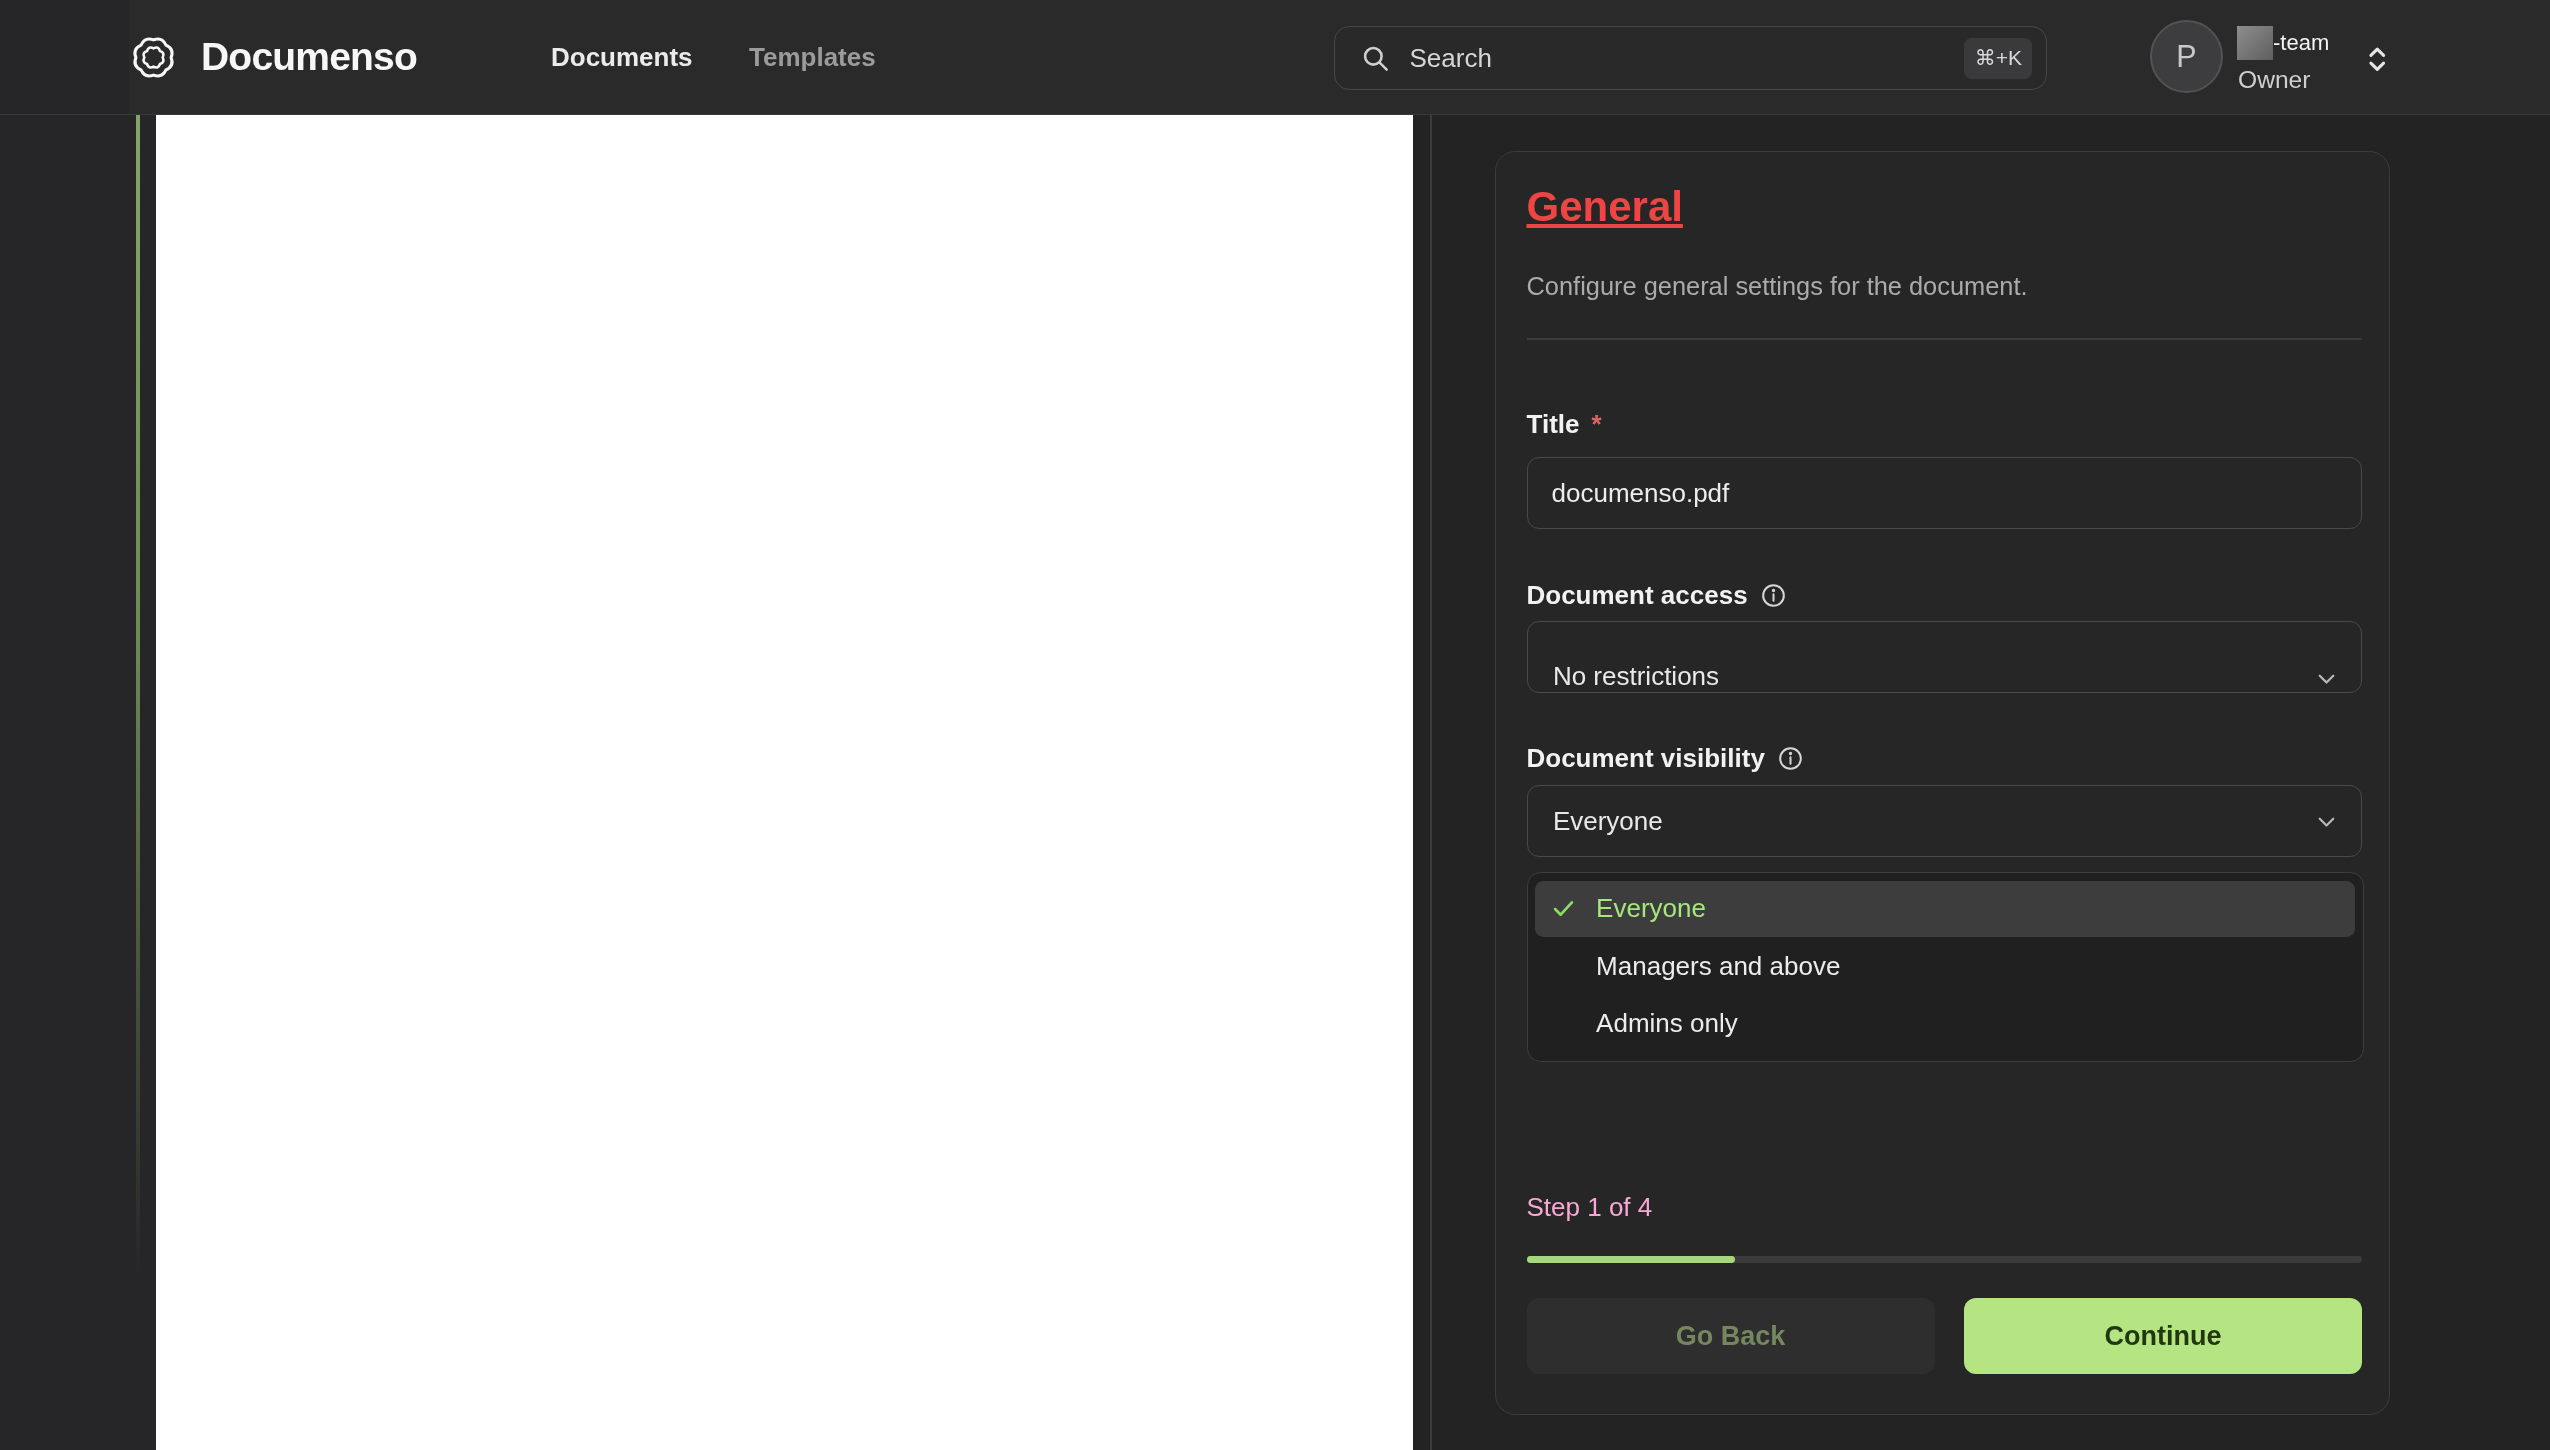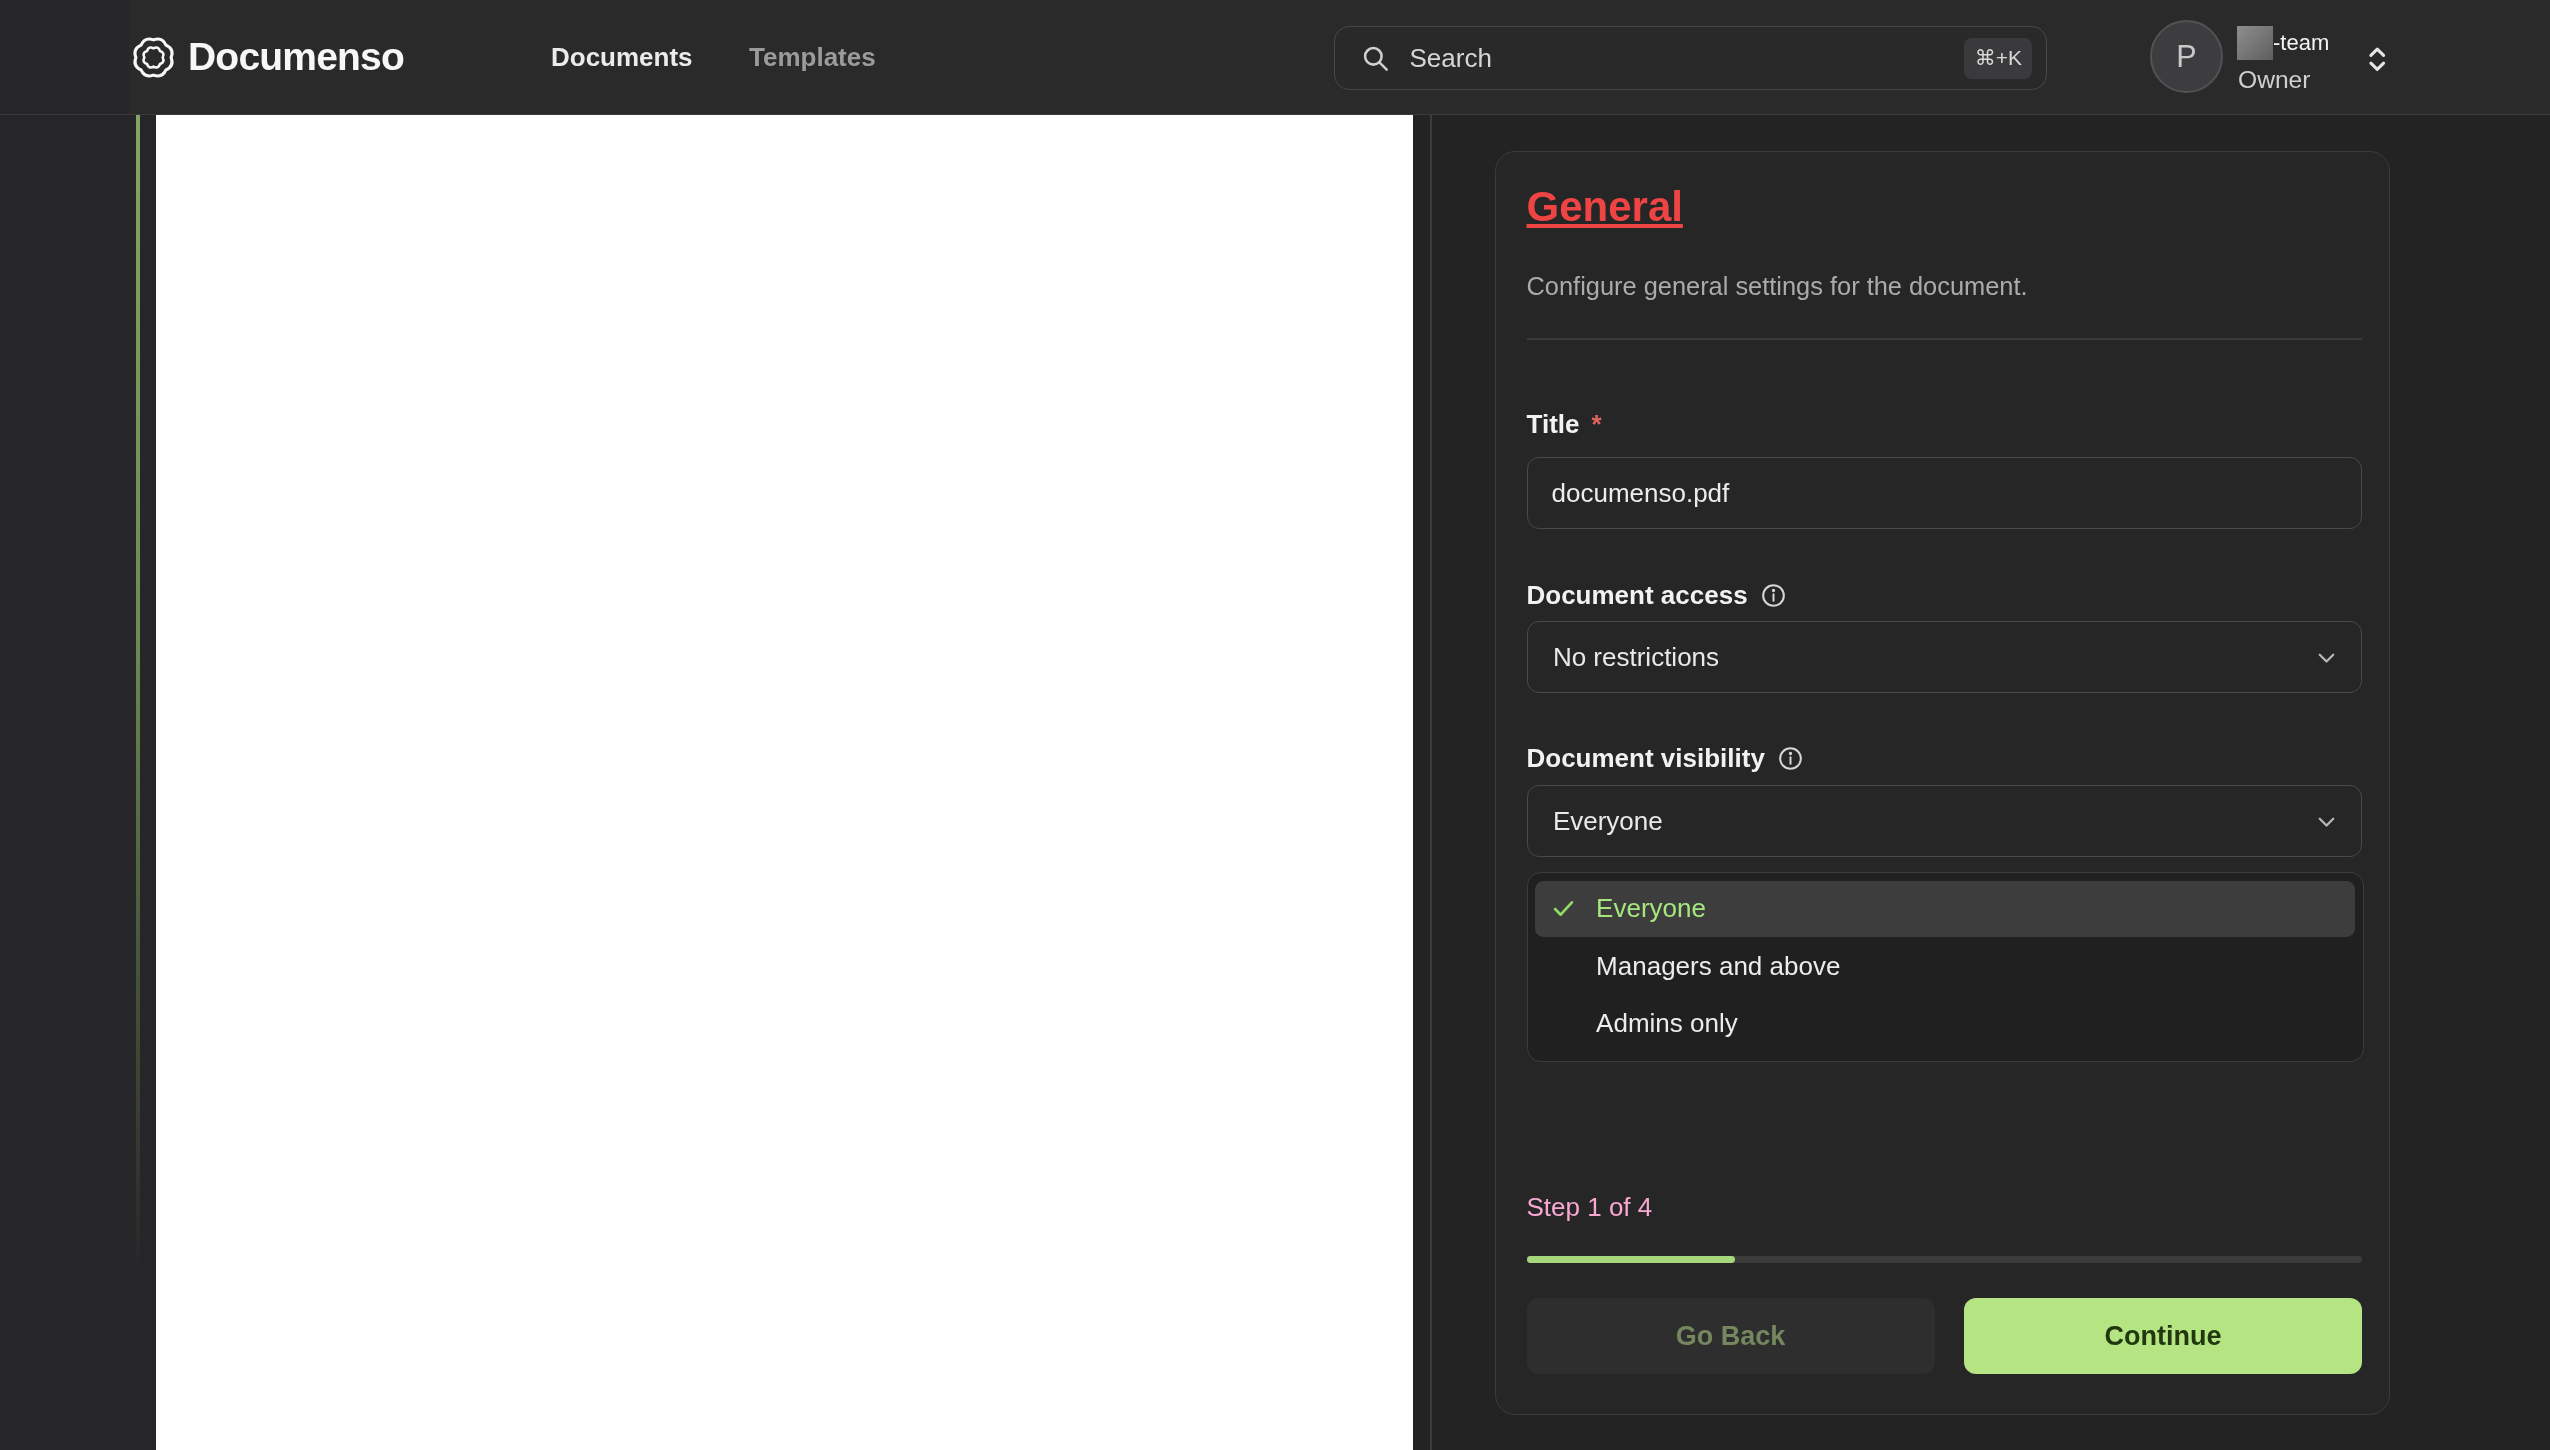--- a/index.html
+++ b/index.html
@@ -10,21 +10,21 @@
     font-family:"Liberation Sans","DejaVu Sans",sans-serif;
     color:#ececec;
   }
   
   .navbar {
     position:absolute; left:0; top:0; width:2550px; height:115px;
     background:var(--navbar,#2a2a2b);
     border-bottom:1.7px solid #3a3a3b;
   }
   .navbar-shade { position:absolute; left:0; top:0; width:129px; height:114px; background:#262628; }
-  .brand { position:absolute; left:129px; top:0; height:114px; display:flex; align-items:center; gap:10px; }
+  .brand { position:absolute; left:129px; top:0; height:114px; display:flex; align-items:center; gap:23px; }
   .brand svg { width:49px; height:49px; }
   .brand-name { font-size:39px; font-weight:bold; color:#f7f7f7; letter-spacing:-0.8px; }
   .nav-link { position:absolute; top:0; height:114px; display:flex; align-items:center; font-size:26px; font-weight:600; cursor:pointer; }
   .nav-link.active { color:#ebebeb; }
   .nav-link.muted { color:#9b9b9b; }
   #nav-documents { left:551px; }
   #nav-templates { left:749px; }
   .search {
     position:absolute; left:1334px; top:26px; width:713px; height:64px;
     border:1.7px solid #48484a; border-radius:15.3px; background:#29292a;
@@ -79,21 +79,21 @@
   .text-input input {
     width:100%; height:100%; background:transparent; border:none; outline:none;
     font-family:inherit; font-size:26px; color:#ececec; padding:0 24px;
   }
   .select { display:flex; align-items:center; justify-content:space-between; padding:0 20.3px 0 25.4px; cursor:pointer; }
   .select-value { font-size:26px; color:#e9e9e9; }
   .select svg { width:27px; height:27px; }
   #field-title-label { top:257px; }
   #title-input { top:305px; }
   #field-access-label { top:428px; }
-  #access-select { top:469px; }
+  #access-select { top:469px;align-items:flex-end; }
   #field-visibility-label { top:591px; }
   #visibility-select { top:633px; }
   
   .menu {
     position:absolute; left:30.5px; top:720px; width:837px; height:190px;
     background:#202021; border:1.7px solid #3d3d3f; border-radius:13.6px; padding:7.6px;
   }
   .menu-item {
     position:relative; height:56px; border-radius:8.5px; display:flex; align-items:center;
     padding-left:61px; font-size:26px; color:#ececec; cursor:pointer; margin-bottom:1.7px;

